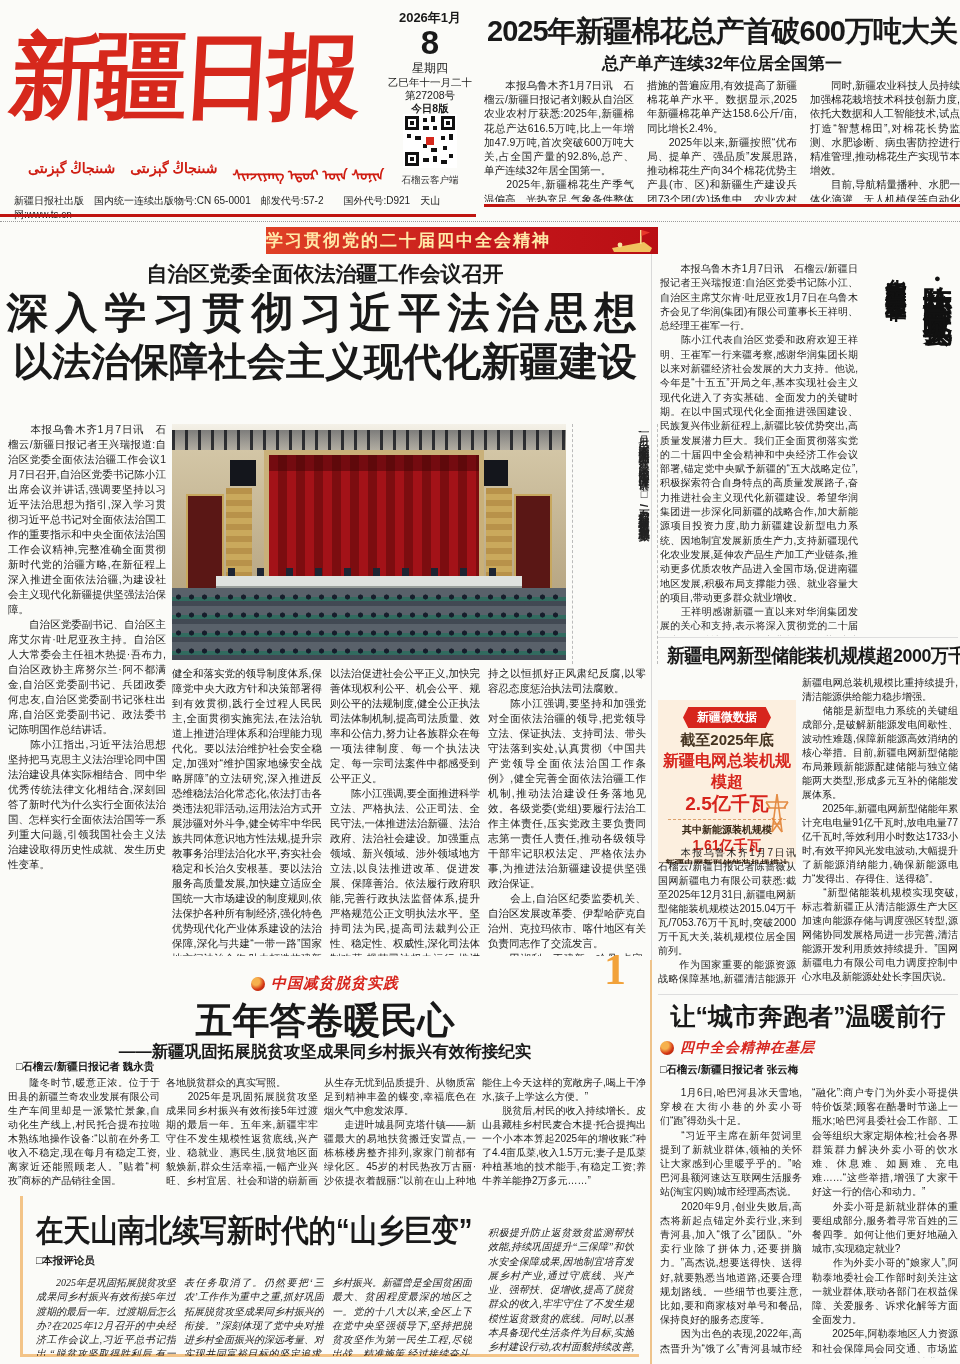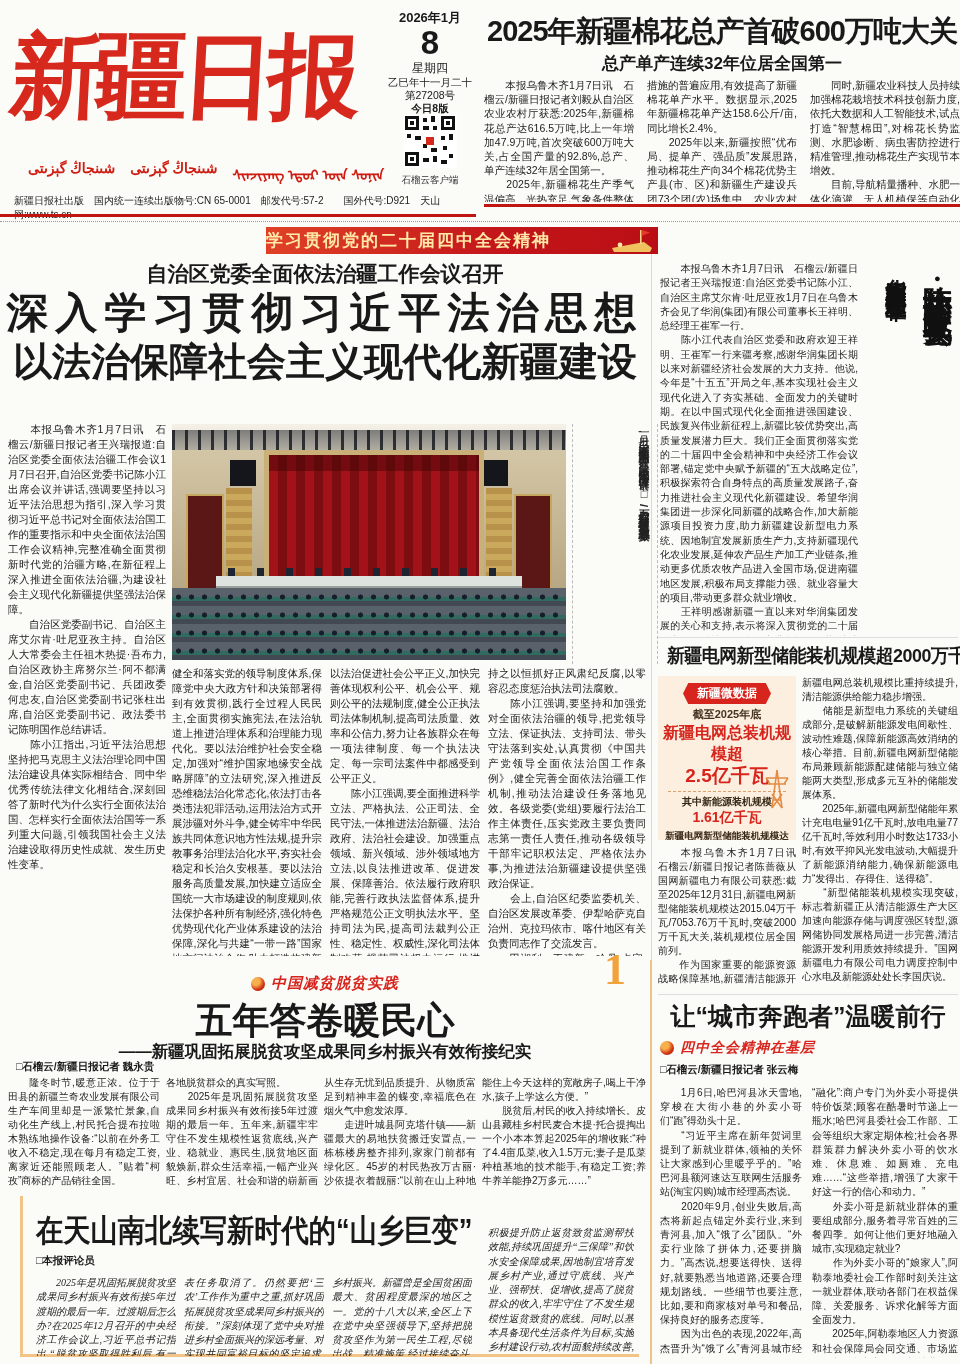--- a/index.html
+++ b/index.html
@@ -81,24 +81,24 @@
   .hdiv2{left:658px;top:994px;width:300px;border-top:1px solid #ddd;height:0;}
   
   .hr-body{left:660px;top:262px;width:198px;height:374px;font-size:10px;line-height:14.3px;}
   .hr-vtitle{left:862px;top:262px;width:96px;height:378px;writing-mode:vertical-rl;
       font-family:"Liberation Serif",serif;font-weight:900;color:#111;}
   .vt1{font-size:29px;letter-spacing:2px;margin-left:8px;}
   .vt2{font-size:21px;letter-spacing:1.5px;}
   
   .st-h{left:658px;top:643px;width:300px;text-align:center;font-size:19px;font-weight:900;
       white-space:nowrap;letter-spacing:-0.5px;transform:scaleX(0.94);transform-origin:center;}
-  .databox{left:658px;top:676px;width:138px;height:164px;background:#fcefdf;text-align:center;overflow:hidden;}
+  .databox{left:658px;top:700px;width:138px;height:164px;background:#fcefdf;text-align:center;overflow:hidden;}
   .db-ribbon{display:inline-block;margin:7px auto 3px;background:#d7251d;color:#fff;font-size:12px;
       font-weight:800;padding:2px 14px;clip-path:polygon(6% 0,94% 0,100% 50%,94% 100%,6% 100%,0 50%);}
-  .db-l1{font-size:11px;color:#44321f;font-weight:700;}
+  .db-l1{font-size:15px;color:#44321f;font-weight:700;}
   .db-l2{font-size:16px;color:#d7251d;font-weight:800;margin-top:1px;}
   .db-big1{font-size:19px;color:#d7251d;font-weight:900;line-height:1.2;}
   .db-sep{border-top:1px dashed #dca06a;margin:3px 10px;}
   .db-l3{font-size:10px;color:#3a2a18;font-weight:800;}
   .db-big2{font-size:14px;color:#d7251d;font-weight:900;}
   .db-l4{font-size:9.5px;color:#3a2a18;font-weight:800;margin-top:3px;}
   .db-big3{font-size:11px;color:#000000;font-weight:900;font-style:italic;}
   .tower{right:0px;bottom:30px;opacity:.85;}
   .st-col1{left:658px;top:846px;width:138px;height:140px;font-size:10px;line-height:14px;}
   .st-col2{left:802px;top:676px;width:156px;height:310px;font-size:10px;line-height:14px;}

